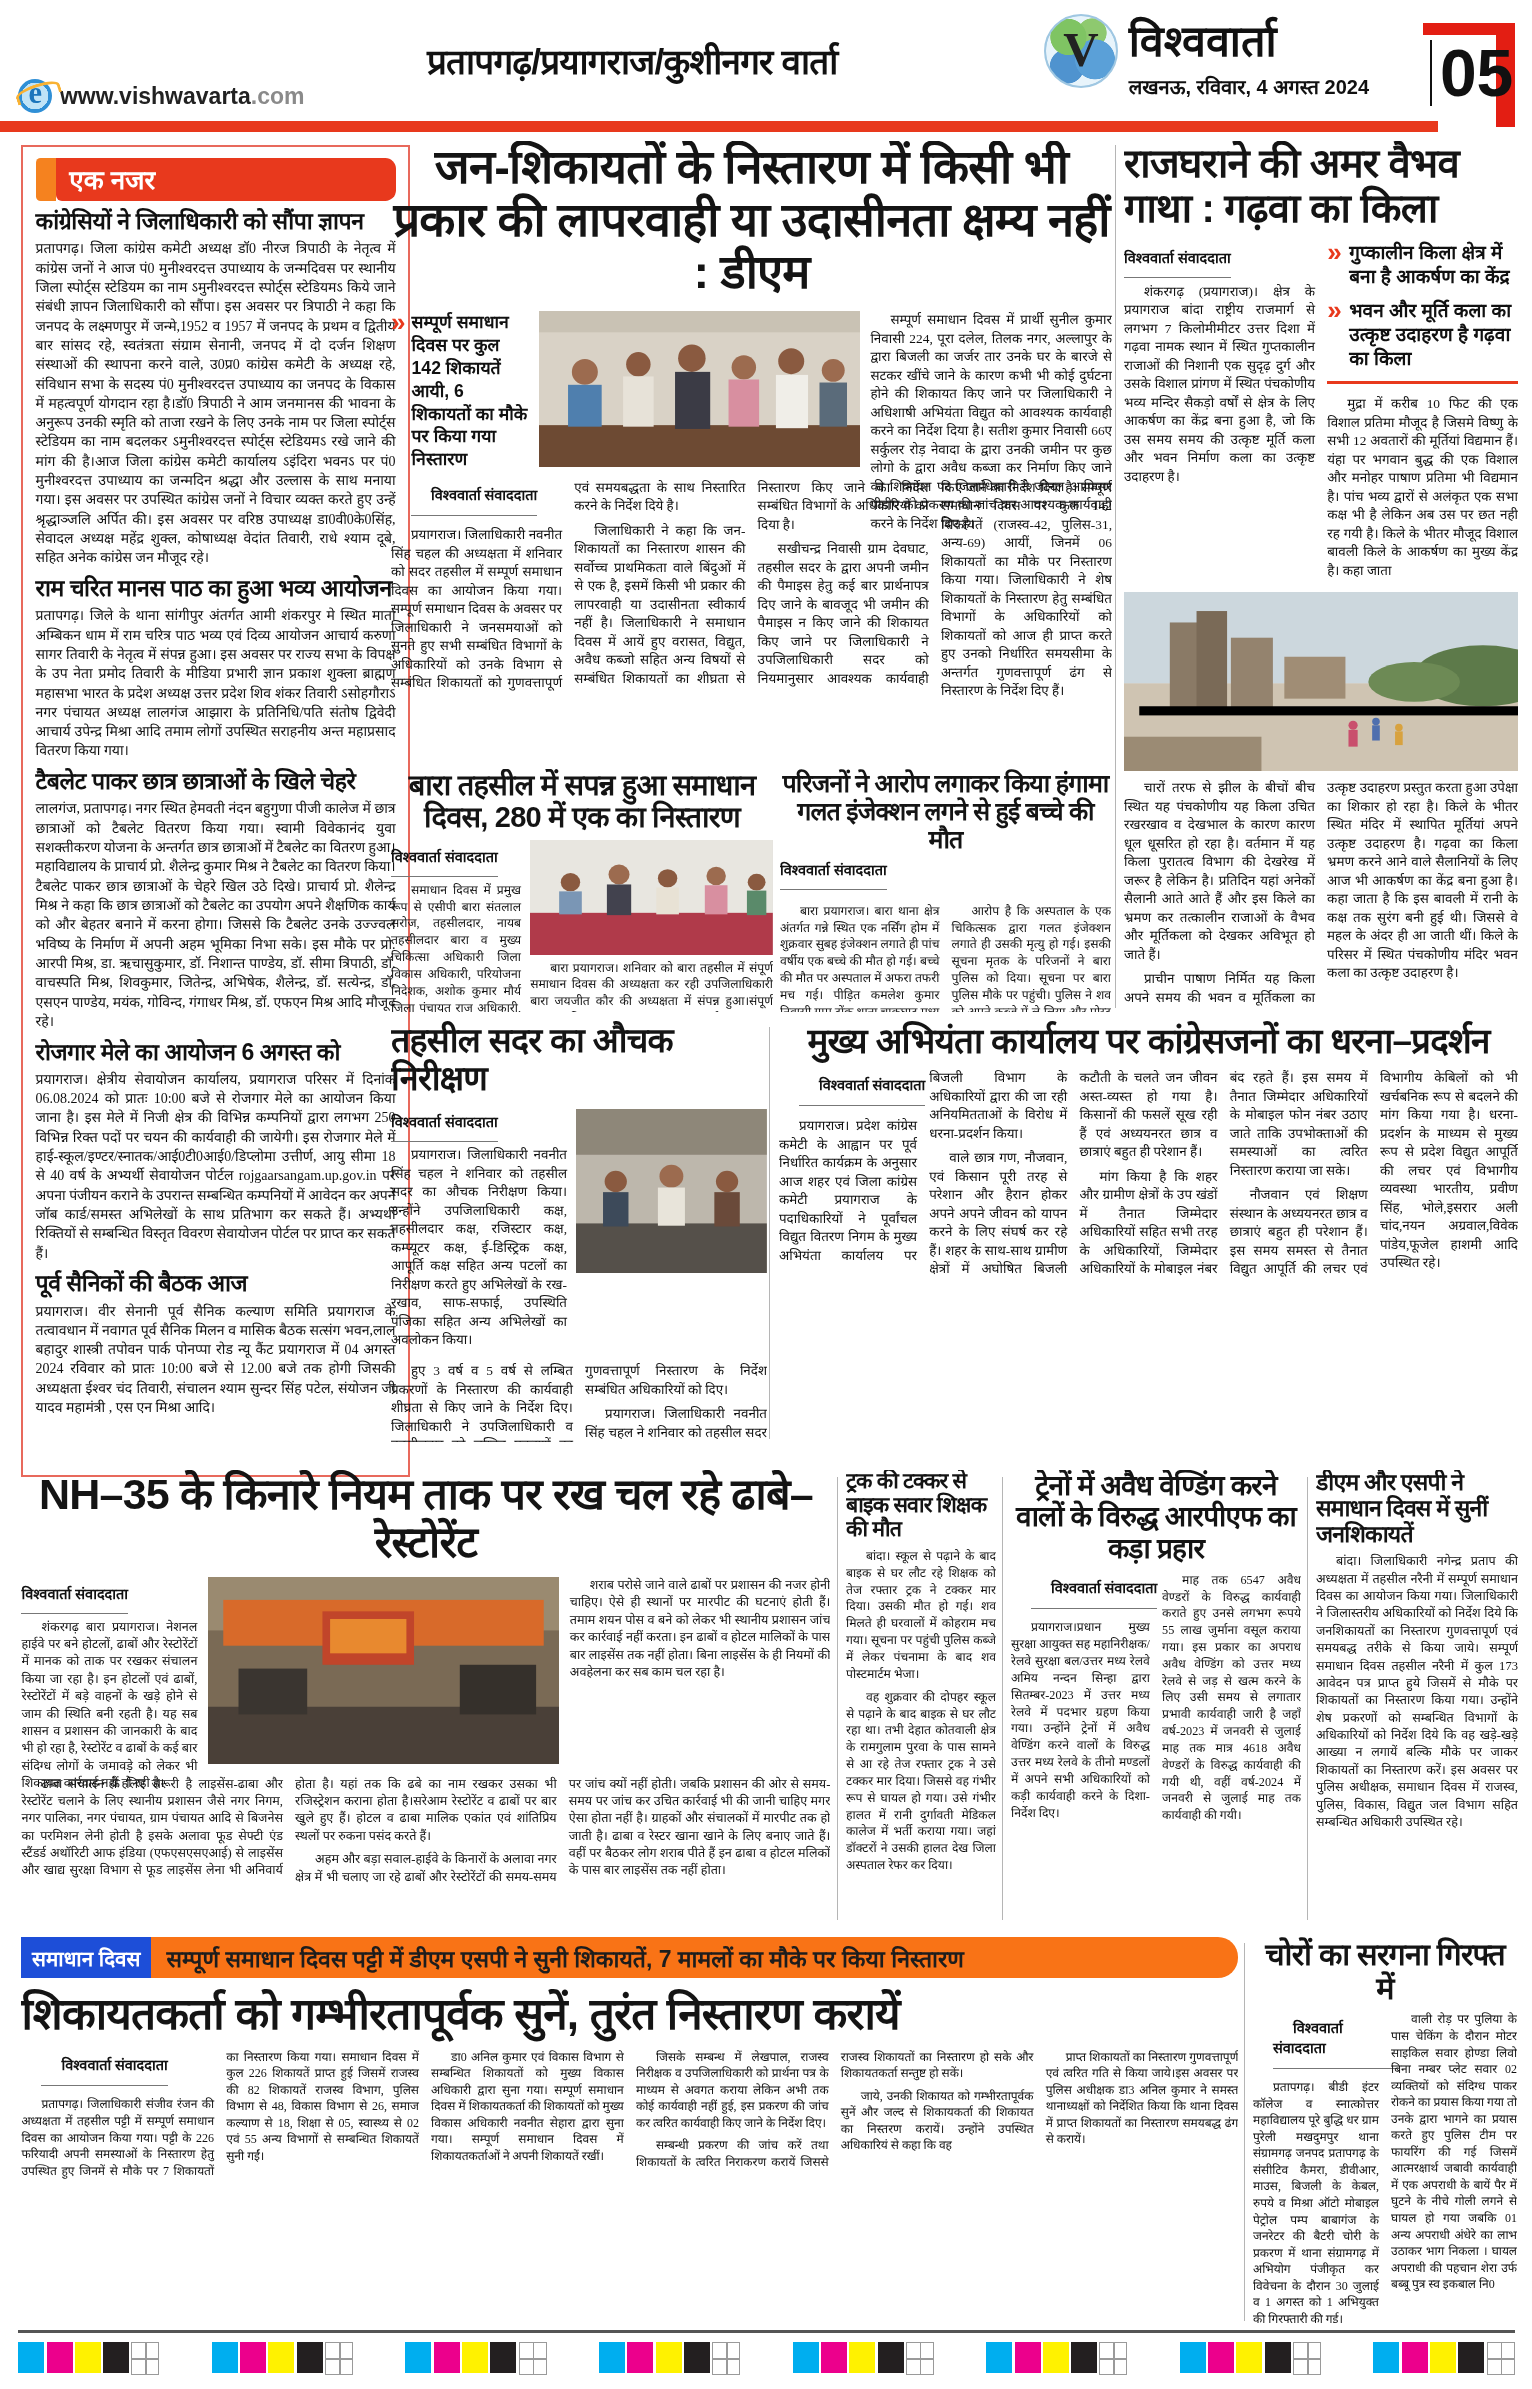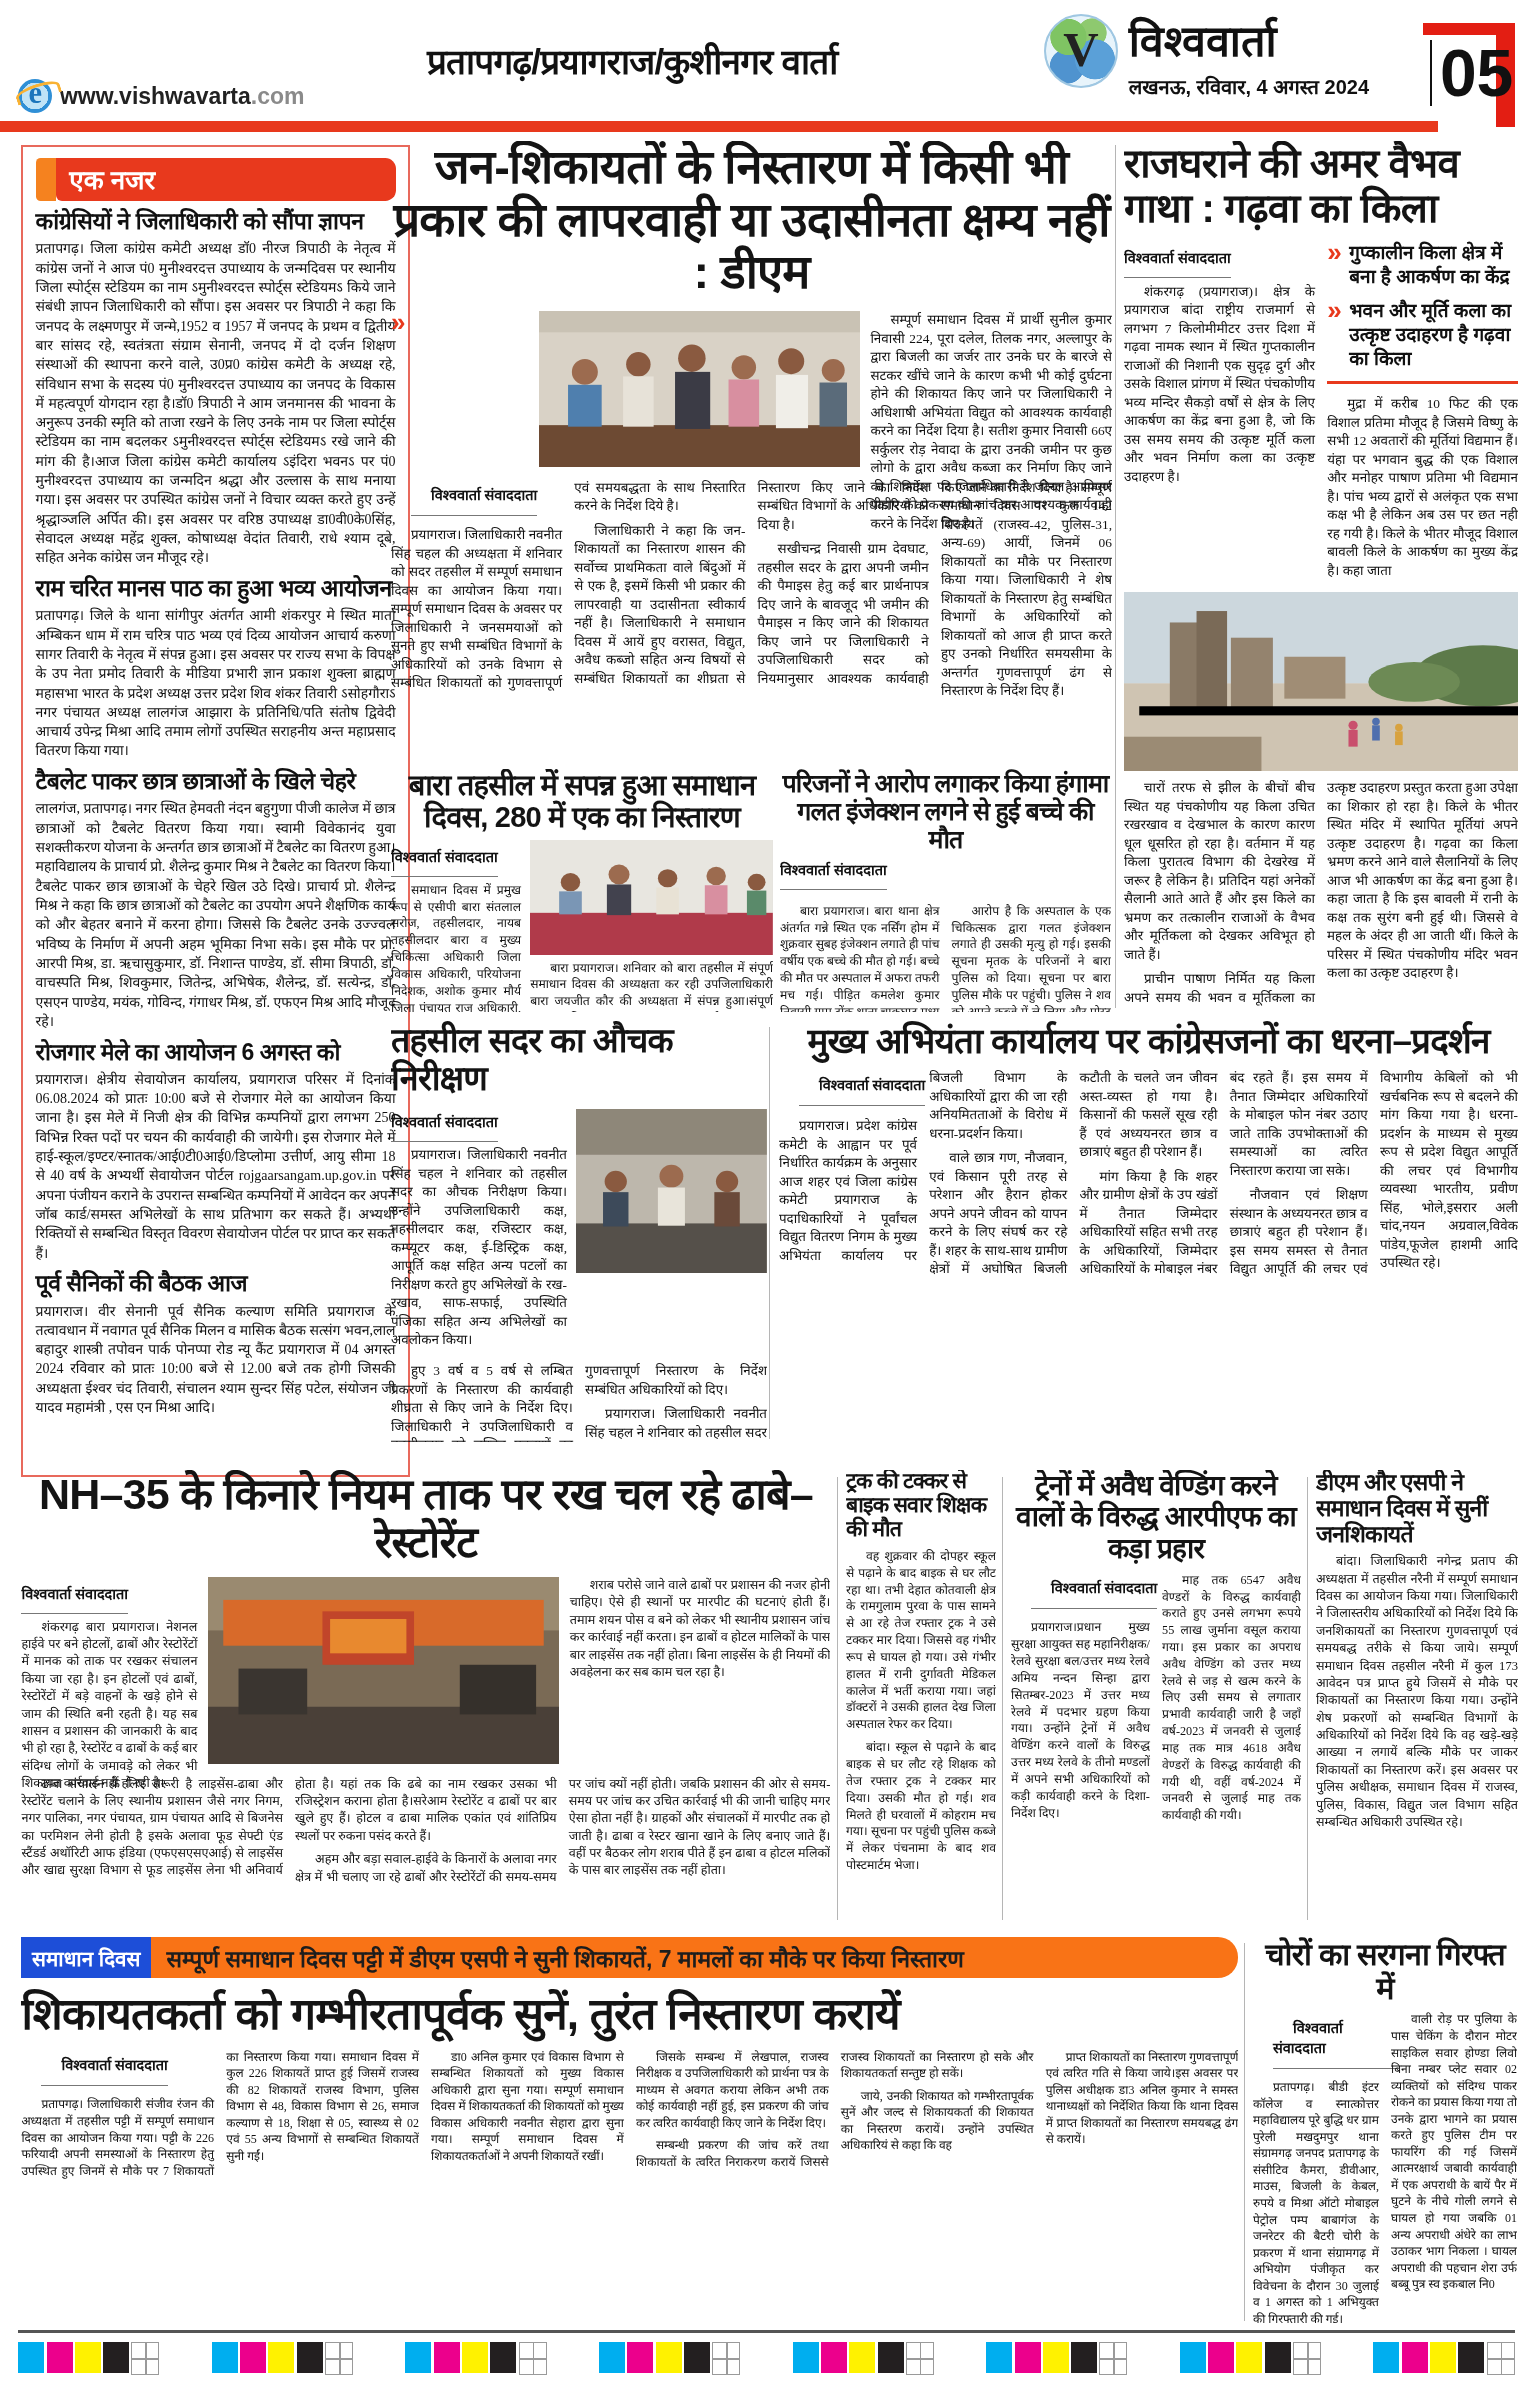--- a/index.html
+++ b/index.html
@@ -133,20 +133,21 @@
       <div class="body-txt">प्रयागराज। वीर सेनानी पूर्व सैनिक कल्याण समिति प्रयागराज के तत्वावधान में नवागत पूर्व सैनिक मिलन व मासिक बैठक सत्संग भवन,लाल बहादुर शास्त्री तपोवन पार्क पोनप्पा रोड न्यू कैंट प्रयागराज में 04 अगस्त 2024 रविवार को प्रातः 10:00 बजे से 12.00 बजे तक होगी जिसकी अध्यक्षता ईश्वर चंद तिवारी, संचालन श्याम सुन्दर सिंह पटेल, संयोजन जी यादव महामंत्री , एस एन मिश्रा आदि।</div>
     </div>
   </div>
 
   <div class="blk" style="left:391px;top:141px;width:721px;height:622px;">
     <div class="headline" style="font-size:47px;">जन-शिकायतों के निस्तारण में किसी भी प्रकार की लापरवाही या उदासीनता क्षम्य नहीं : डीएम</div>
     <div style="display:flex;gap:10.7px;margin-top:12.2px;height:160px;">
       <div style="width:137px;">
         <div class="kicker">
             <span class="mark">»</span>
+          <span>सम्पूर्ण समाधान दिवस पर कुल 142 शिकायतें आयी, 6 शिकायतों का मौके पर किया गया निस्तारण</span>
           </div>
       </div>
       <div class="photo" style="width:321px;height:156px;">
         <svg viewBox="0 0 420 205" preserveAspectRatio="none">
           <rect width="420" height="205" fill="#d9d2c6"></rect>
           <rect y="150" width="420" height="55" fill="#6d4a33"></rect>
           <circle cx="60" cy="80" r="17" fill="#9c6b4f"></circle>
             <rect x="38" y="97" width="44" height="55" fill="#4f7fae"></rect>
           <circle cx="130" cy="70" r="16" fill="#8a5a40"></circle>
             <rect x="110" y="86" width="40" height="66" fill="#e7e2d8"></rect>
@@ -334,22 +335,22 @@
     <div class="body-txt cols3" style="margin-top:7.6px;font-size:12.6px;">
       <p>ढाबा संचालन के लिए जरूरी है लाइसेंस-ढाबा और रेस्टोरेंट चलाने के लिए स्थानीय प्रशासन जैसे नगर निगम, नगर पालिका, नगर पंचायत, ग्राम पंचायत आदि से बिजनेस का परमिशन लेनी होती है इसके अलावा फूड सेफ्टी एंड स्टैंडर्ड अथॉरिटी आफ इंडिया (एफएसएसएआई) से लाइसेंस और खाद्य सुरक्षा विभाग से फूड लाइसेंस लेना भी अनिवार्य होता है। यहां तक कि ढबे का नाम रखकर उसका भी रजिस्ट्रेशन कराना होता है।सरेआम रेस्टोरेंट व ढाबों पर बार खुले हुए हैं। होटल व ढाबा मालिक एकांत एवं शांतिप्रिय स्थलों पर रुकना पसंद करते हैं।</p>
       <p>अहम और बड़ा सवाल-हाईवे के किनारों के अलावा नगर क्षेत्र में भी चलाए जा रहे ढाबों और रेस्टोरेंटों की समय-समय पर जांच क्यों नहीं होती। जबकि प्रशासन की ओर से समय-समय पर जांच कर उचित कार्रवाई भी की जानी चाहिए मगर ऐसा होता नहीं है। ग्राहकों और संचालकों में मारपीट तक हो जाती है। ढाबा व रेस्टर खाना खाने के लिए बनाए जाते हैं। वहीं पर बैठकर लोग शराब पीते हैं इन ढाबा व होटल मलिकों के पास बार लाइसेंस तक नहीं होता।</p>
     </div>
   </div>
 
   <div class="vline" style="left:837px;top:1477px;height:443px;"></div>
   <div class="blk" style="left:846px;top:1470px;width:150px;height:458px;">
     <div class="headline" style="font-size:21.4px;text-align:left;">ट्रक की टक्कर से बाइक सवार शिक्षक की मौत</div>
     <div class="body-txt" style="font-size:12.2px;margin-top:6.1px;">
+      <p>बांदा। स्कूल से पढ़ाने के बाद बाइक से घर लौट रहे शिक्षक को तेज रफ्तार ट्रक ने टक्कर मार दिया। उसकी मौत हो गई। शव मिलते ही घरवालों में कोहराम मच गया। सूचना पर पहुंची पुलिस कब्जे में लेकर पंचनामा के बाद शव पोस्टमार्टम भेजा।</p>
       <p>वह शुक्रवार की दोपहर स्कूल से पढ़ाने के बाद बाइक से घर लौट रहा था। तभी देहात कोतवाली क्षेत्र के रामगुलाम पुरवा के पास सामने से आ रहे तेज रफ्तार ट्रक ने उसे टक्कर मार दिया। जिससे वह गंभीर रूप से घायल हो गया। उसे गंभीर हालत में रानी दुर्गावती मेडिकल कालेज में भर्ती कराया गया। जहां डॉक्टरों ने उसकी हालत देख जिला अस्पताल रेफर कर दिया।</p>
-      <p>बांदा। स्कूल से पढ़ाने के बाद बाइक से घर लौट रहे शिक्षक को तेज रफ्तार ट्रक ने टक्कर मार दिया। उसकी मौत हो गई। शव मिलते ही घरवालों में कोहराम मच गया। सूचना पर पहुंची पुलिस कब्जे में लेकर पंचनामा के बाद शव पोस्टमार्टम भेजा।</p>
     </div>
   </div>
 
   <div class="vline" style="left:1002px;top:1477px;height:443px;"></div>
   <div class="blk" style="left:1011px;top:1470px;width:290px;height:458px;">
     <div class="headline" style="font-size:28px;">ट्रेनों में अवैध वेण्डिंग करने वालों के विरुद्ध आरपीएफ का कड़ा प्रहार</div>
     <div class="body-txt cols2" style="margin-top:7.6px;font-size:12.2px;">
       <p><span class="byline">विश्ववार्ता संवाददाता</span></p>
       <p>प्रयागराज।प्रधान मुख्य सुरक्षा आयुक्त सह महानिरीक्षक/रेलवे सुरक्षा बल/उत्तर मध्य रेलवे अमिय नन्दन सिन्हा द्वारा सितम्बर-2023 में उत्तर मध्य रेलवे में पदभार ग्रहण किया गया। उन्होंने ट्रेनों में अवैध वेण्डिंग करने वालों के विरुद्ध उत्तर मध्य रेलवे के तीनो मण्डलों में अपने सभी अधिकारियों को कड़ी कार्यवाही करने के दिशा-निर्देश दिए।</p>
       <p>माह तक 6547 अवैध वेण्डरों के विरुद्ध कार्यवाही कराते हुए उनसे लगभग रूपये 55 लाख जुर्माना वसूल कराया गया। इस प्रकार का अपराध अवैध वेण्डिंग को उत्तर मध्य रेलवे से जड़ से खत्म करने के लिए उसी समय से लगातार प्रभावी कार्यवाही जारी है जहाँ वर्ष-2023 में जनवरी से जुलाई माह तक मात्र 4618 अवैध वेण्डरों के विरुद्ध कार्यवाही की गयी थी, वहीं वर्ष-2024 में जनवरी से जुलाई माह तक कार्यवाही की गयी।</p>

